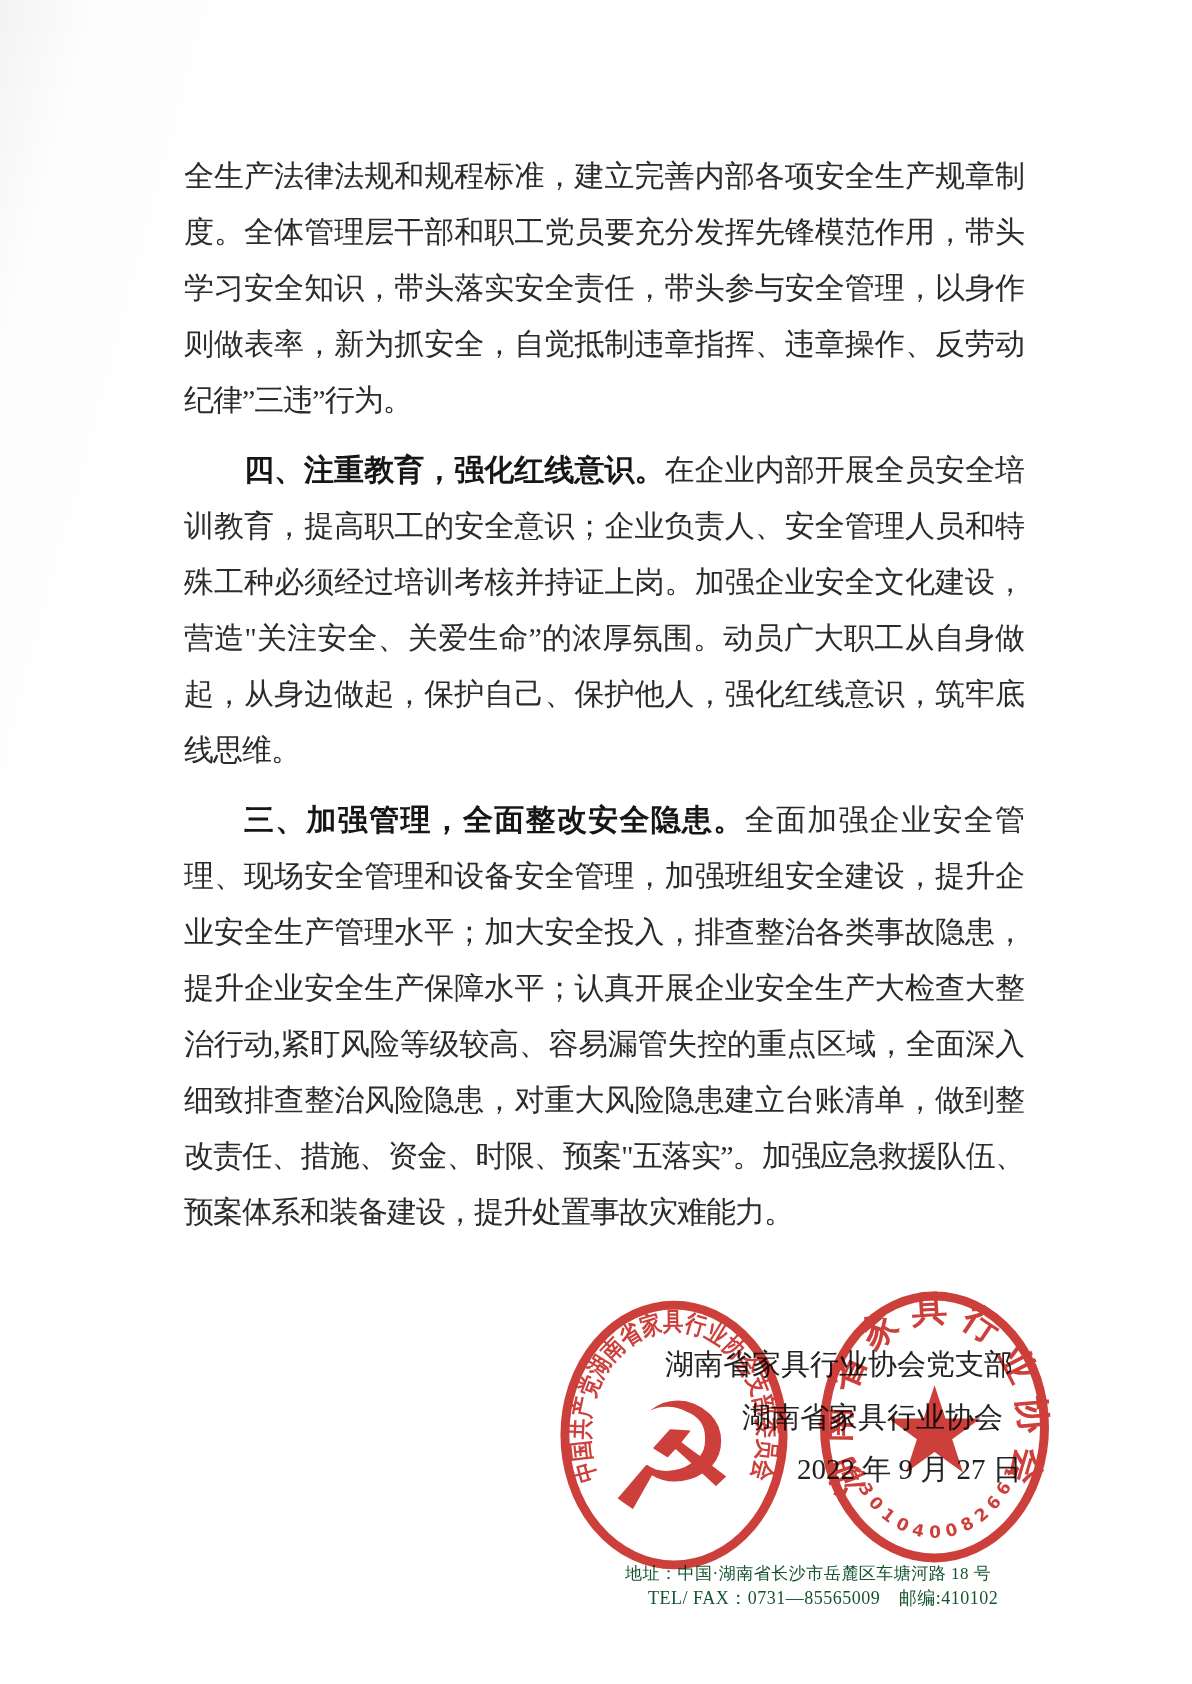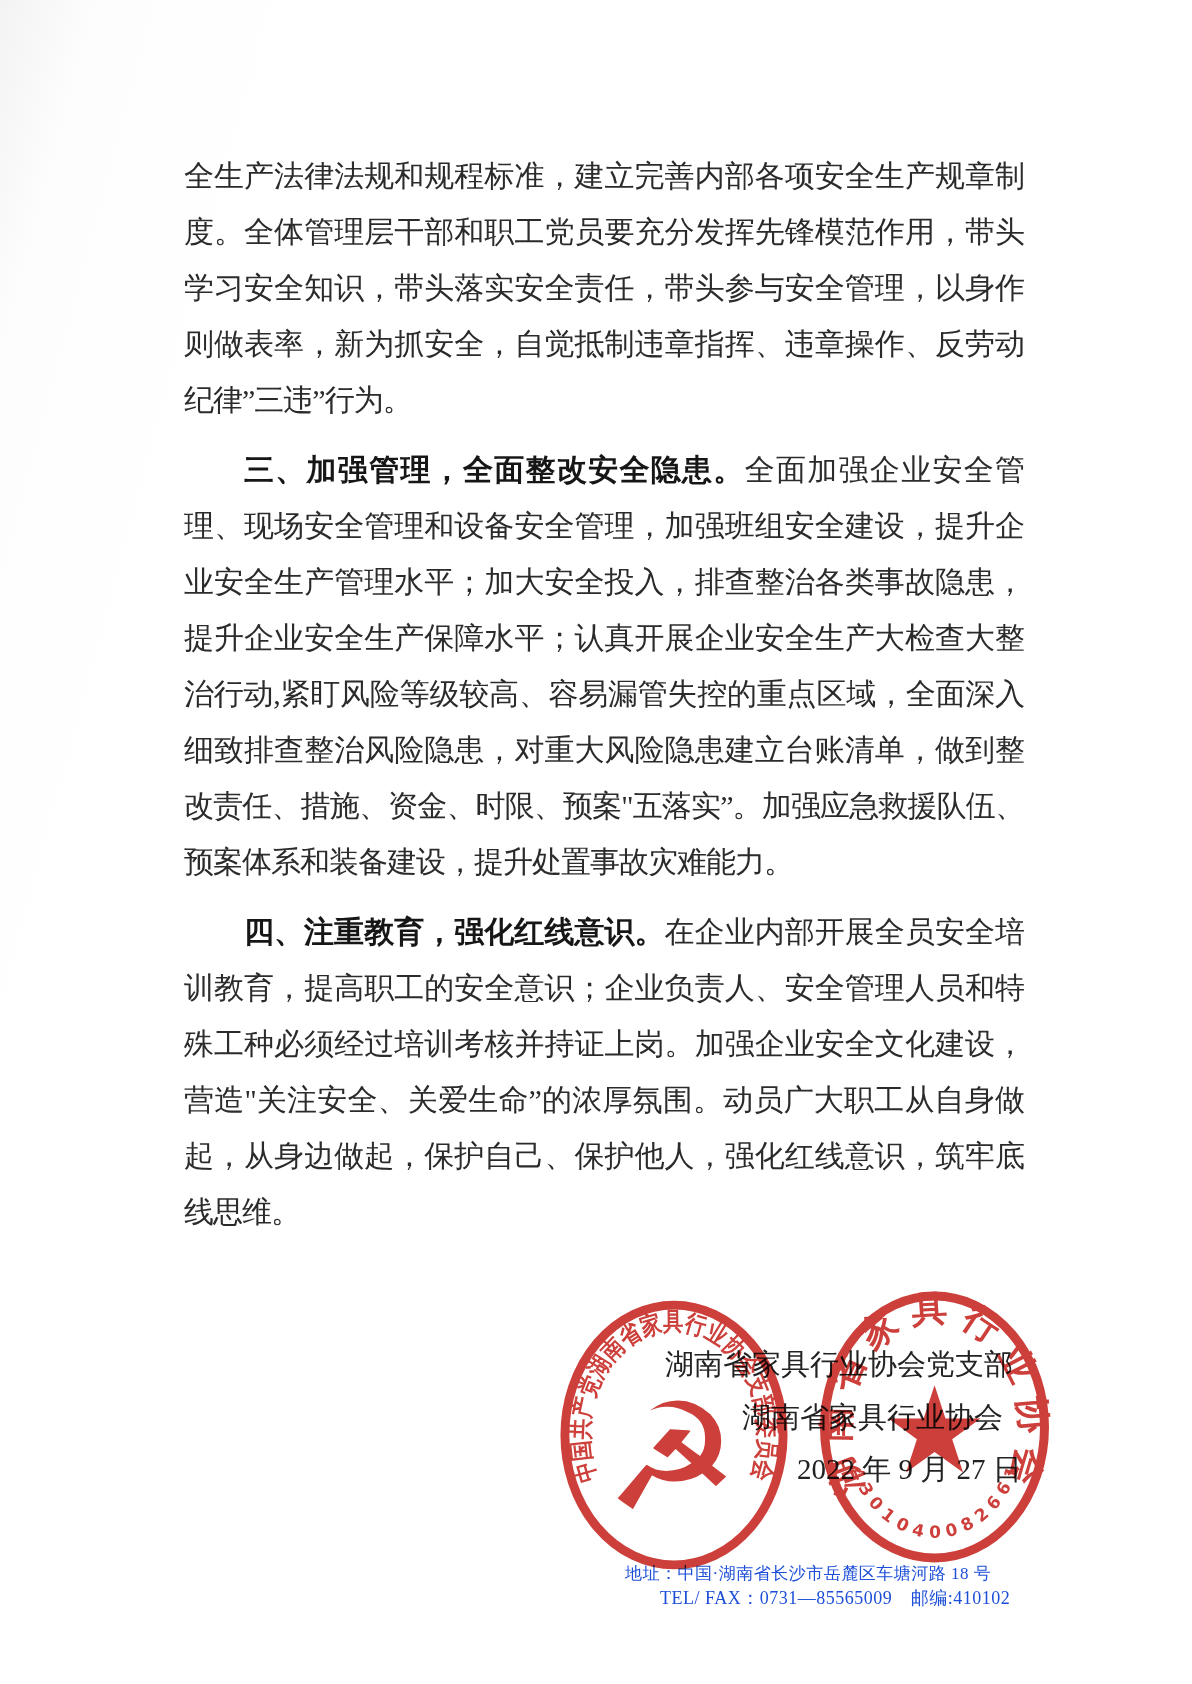--- a/index.html
+++ b/index.html
@@ -11,30 +11,30 @@
   .doc-body{
     position:absolute;left:170px;top:134px;width:868px;
     font-size:30px;line-height:56px;letter-spacing:-1px;color:#2b2b2b;
     text-align:justify;text-justify:inter-ideograph;
   }
   .doc-body p{margin:14px;}
   .doc-body p.indent{text-indent:60px;}
   .bold-lead{font-weight:700;color:#161616;}
   .sig-line{position:absolute;color:#222;font-size:29px;letter-spacing:0;white-space:nowrap;z-index:2;}
   .seal{position:absolute;mix-blend-mode:multiply;opacity:.93;z-index:3;}
-  .footer-line{position:absolute;color:#1d4ed8;font-size:17px;letter-spacing:.5px;white-space:nowrap;}
+  .footer-line{position:absolute;color:#14532d;font-size:17px;letter-spacing:.5px;white-space:nowrap;}
   .footer-line.l2{font-size:18px;}
 </style>
 </head>
 <body>
 
 <div class="doc-body">
   <p><span>全生产法律法规和规程标准，建立完善内部各项安全生产规章制度。全体管理层干部和职工党员要充分发挥先锋模范作用，带头学习安全知识，带头落实安全责任，带头参与安全管理，以身作则做表率，新为抓安全，自觉抵制违章指挥、违章操作、反劳动纪律”三违”行为。</span></p>
+  <p class="indent"><span class="bold-lead">四、注重教育，强化红线意识。</span><span>在企业内部开展全员安全培训教育，提高职工的安全意识；企业负责人、安全管理人员和特殊工种必须经过培训考核并持证上岗。加强企业安全文化建设，营造"关注安全、关爱生命”的浓厚氛围。动员广大职工从自身做起，从身边做起，保护自己、保护他人，强化红线意识，筑牢底线思维。</span></p>
   <p class="indent"><span class="bold-lead">三、加强管理，全面整改安全隐患。</span><span>全面加强企业安全管理、现场安全管理和设备安全管理，加强班组安全建设，提升企业安全生产管理水平；加大安全投入，排查整治各类事故隐患，提升企业安全生产保障水平；认真开展企业安全生产大检查大整治行动,紧盯风险等级较高、容易漏管失控的重点区域，全面深入细致排查整治风险隐患，对重大风险隐患建立台账清单，做到整改责任、措施、资金、时限、预案"五落实”。加强应急救援队伍、预案体系和装备建设，提升处置事故灾难能力。</span></p>
-  <p class="indent"><span class="bold-lead">四、注重教育，强化红线意识。</span><span>在企业内部开展全员安全培训教育，提高职工的安全意识；企业负责人、安全管理人员和特殊工种必须经过培训考核并持证上岗。加强企业安全文化建设，营造"关注安全、关爱生命”的浓厚氛围。动员广大职工从自身做起，从身边做起，保护自己、保护他人，强化红线意识，筑牢底线思维。</span></p>
 </div>
 
 <div class="sig-line" style="left:665px;top:1345px;">湖南省家具行业协会党支部</div>
 <div class="sig-line" style="left:742px;top:1398px;">湖南省家具行业协会</div>
 <div class="sig-line" style="left:797px;top:1450px;">2022 年 9 月 27 日</div>
 
 <svg class="seal" style="left:555px;top:1295px;" width="238" height="280" viewBox="0 0 240 280">
   <defs>
     <path id="lp-ring" d="M 42 184.8 A 86 106 0 1 1 198 184.8" fill="none"></path>
   </defs>
@@ -54,13 +54,13 @@
   <text font-size="36" font-weight="700" fill="#c9302b" font-family="'DejaVu Sans',sans-serif">
     <textPath href="#rp-ring" startOffset="0" textLength="420" lengthAdjust="spacing">湖南省家具行业协会</textPath>
   </text>
   <text font-size="17" font-weight="700" fill="#c9302b" letter-spacing="2" font-family="'DejaVu Sans',sans-serif">
     <textPath href="#rp-code" startOffset="6" textLength="232" lengthAdjust="spacing">4301040082661</textPath>
   </text>
   <text x="120" y="185" font-size="120" fill="#c9302b" text-anchor="middle" font-family="'DejaVu Sans',sans-serif">★</text>
 </svg>
 
 <div class="footer-line" style="left:625px;top:1562px;">地址：中国·湖南省长沙市岳麓区车塘河路 18 号</div>
-<div class="footer-line l2" style="left:648px;top:1586px;margin-left:12px;">TEL/ FAX：0731—85565009　邮编:410102</div>
+<div class="footer-line l2" style="left:648px;top:1586px;">TEL/ FAX：0731—85565009　邮编:410102</div>
 
 </body></html>

